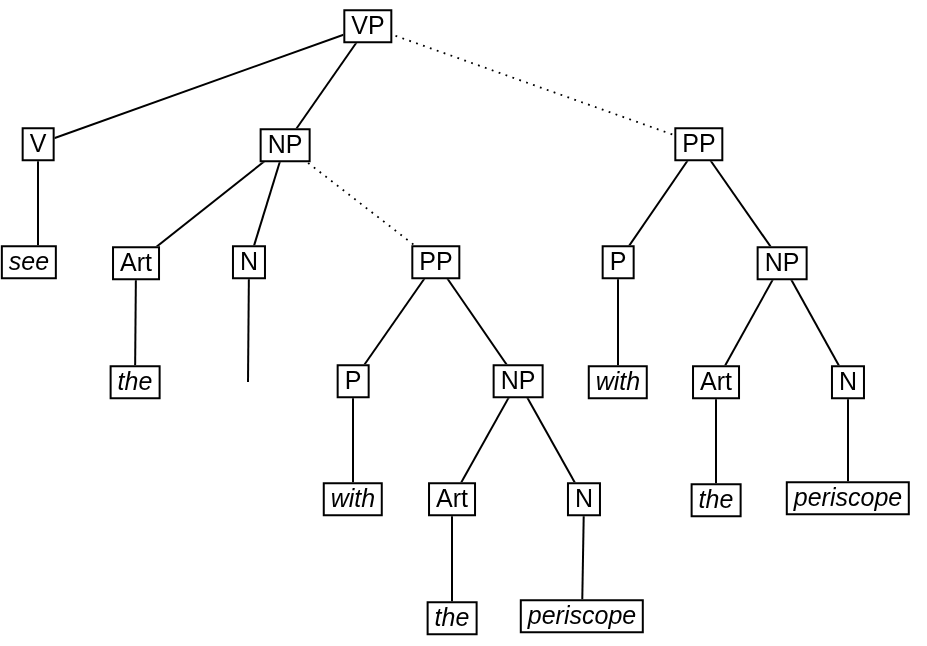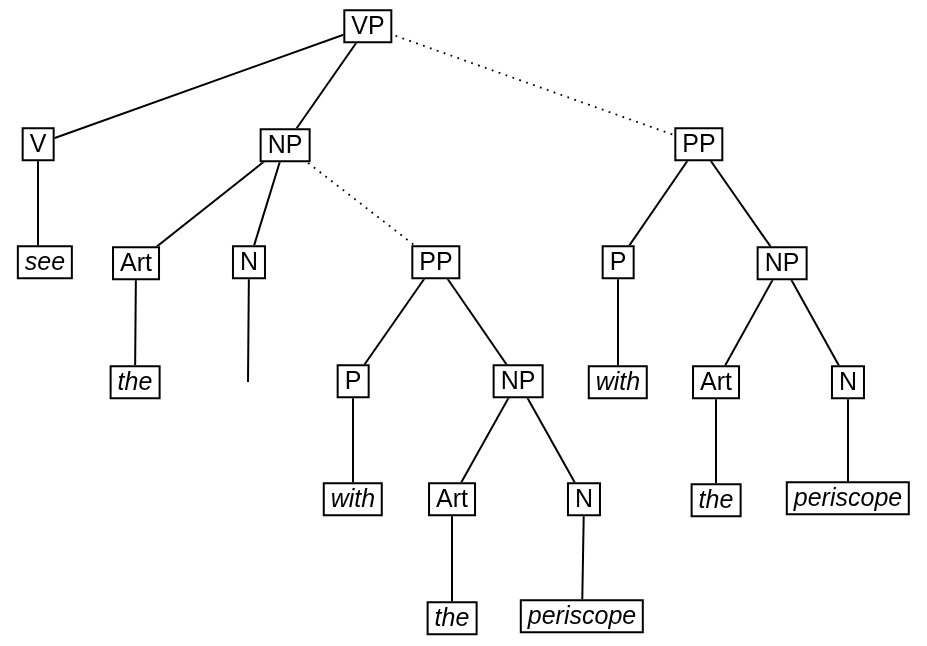--- a/index.html
+++ b/index.html
@@ -72,21 +72,21 @@
       <line x1="782" y1="263" x2="716" y2="382" stroke="#000000" stroke-width="2"></line>
       <line x1="782" y1="263" x2="848" y2="382" stroke="#000000" stroke-width="2"></line>
       <line x1="716" y1="382" x2="716" y2="500" stroke="#000000" stroke-width="2"></line>
       <line x1="848" y1="382" x2="848" y2="498" stroke="#000000" stroke-width="2"></line>
     </svg>
   <div id="nodes">
       <div class="node" style="left: 368px; top: 26px;">VP</div>
       <div class="node" style="left: 38px; top: 144px;">V</div>
       <div class="node" style="left: 285px; top: 145px;">NP</div>
       <div class="node" style="left: 699px; top: 144px;">PP</div>
-      <div class="node word" style="left: 45px; top: 262px;">see</div>
+      <div class="node word" style="left: 29px; top: 262px;">see</div>
       <div class="node" style="left: 136px; top: 263px;">Art</div>
       <div class="node" style="left: 249px; top: 262px;">N</div>
       <div class="node" style="left: 436px; top: 262px;">PP</div>
       <div class="node" style="left: 618px; top: 262px;">P</div>
       <div class="node" style="left: 782px; top: 263px;">NP</div>
       <div class="node word" style="left: 135px; top: 382px;">the</div>
       <div class="node" style="left: 353px; top: 381px;">P</div>
       <div class="node" style="left: 518px; top: 381px;">NP</div>
       <div class="node word" style="left: 618px; top: 382px;">with</div>
       <div class="node" style="left: 716px; top: 382px;">Art</div>

